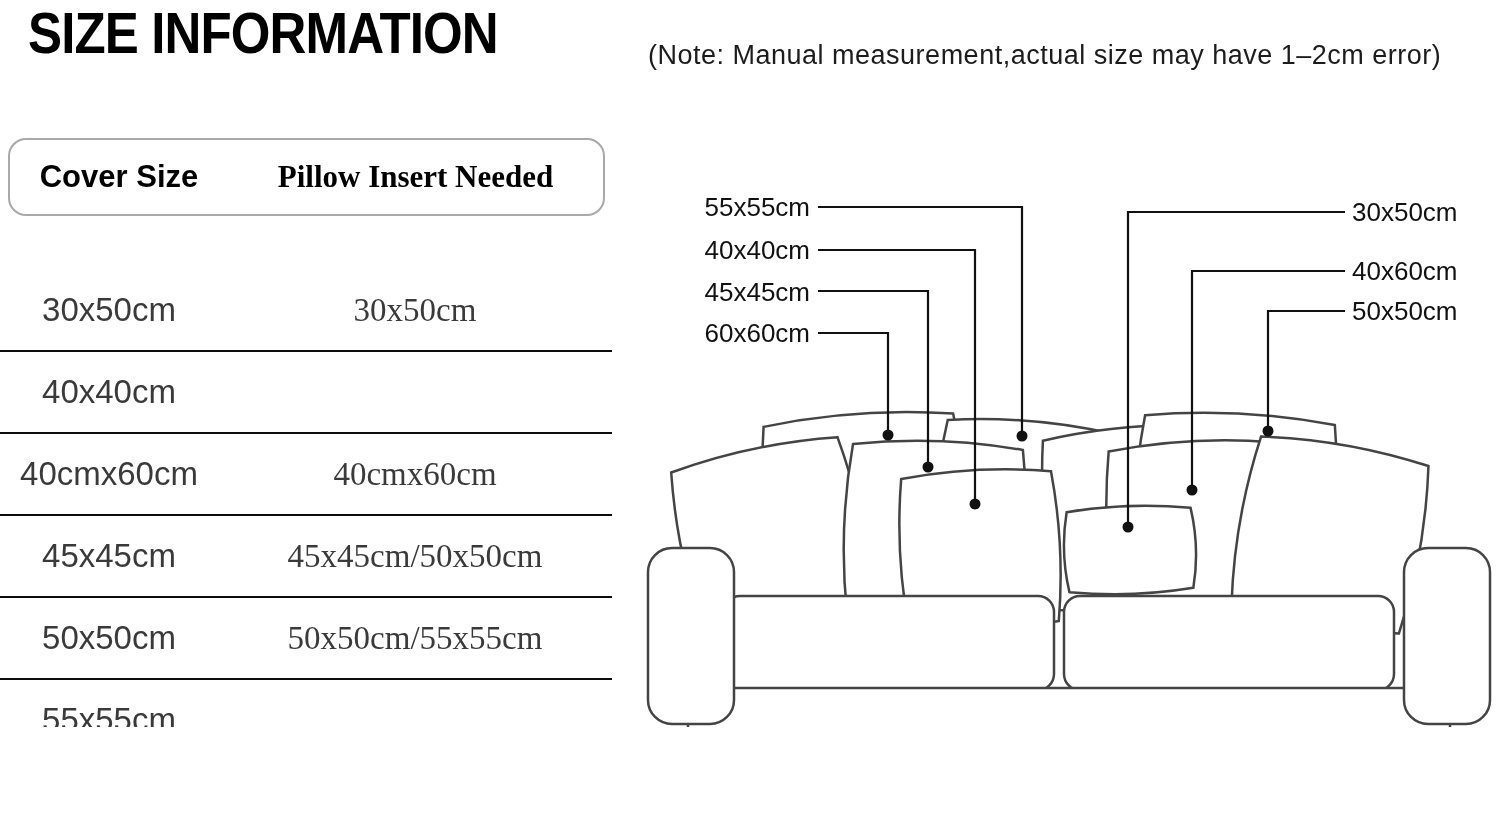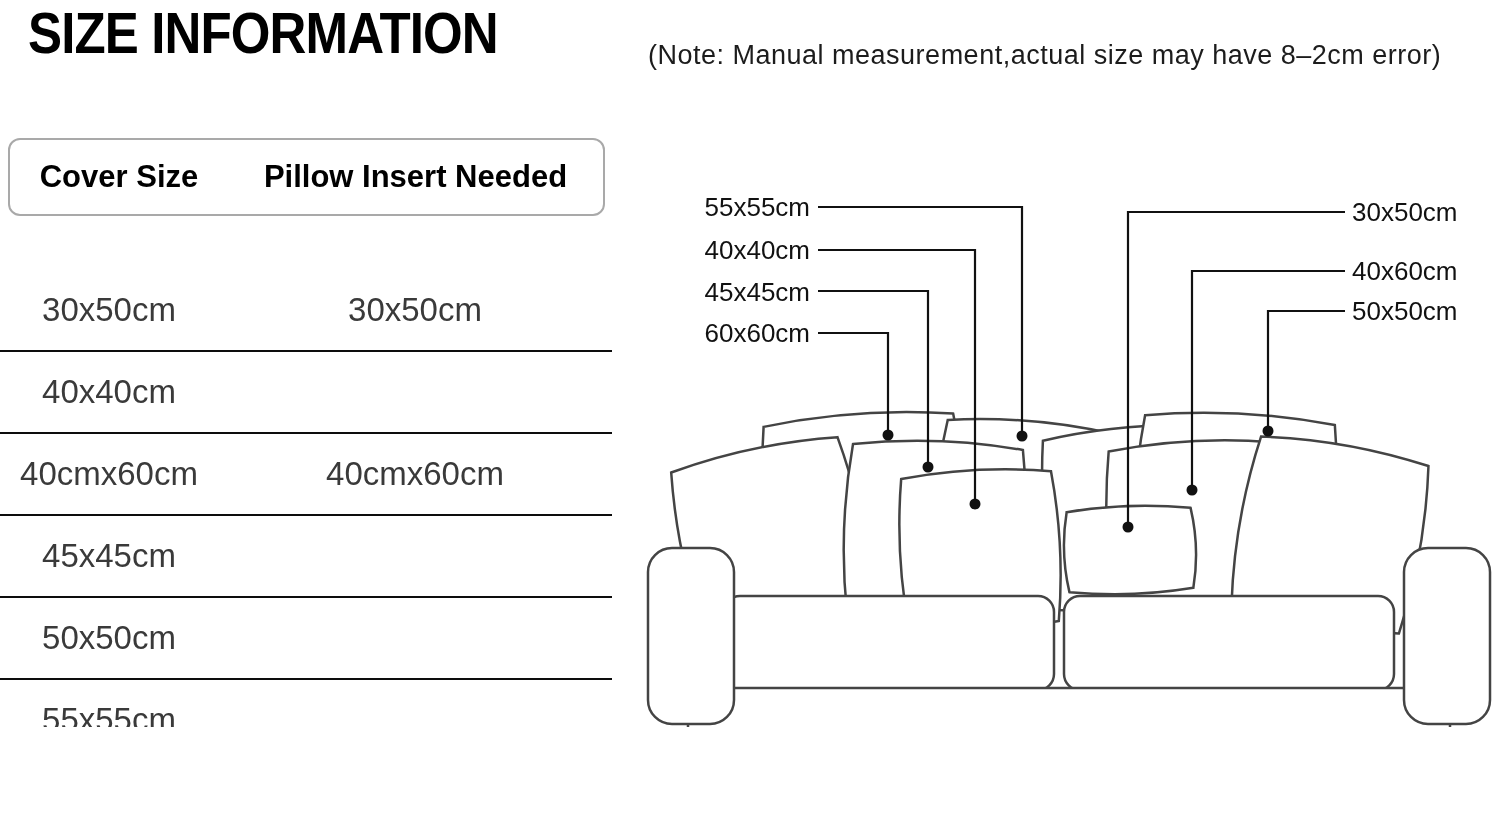--- a/index.html
+++ b/index.html
@@ -11,64 +11,66 @@
     position:absolute;left:28px;top:0px;margin:0;
     font-size:58px;font-weight:bold;letter-spacing:-1px;line-height:1.15;
     color:#000;transform:scaleX(0.88);transform-origin:left top;white-space:nowrap;
   }
   .note{
     position:absolute;left:648px;top:40px;font-size:27px;color:#1c1c1c;
     letter-spacing:0.5px;white-space:nowrap;
   }
   .table-header{
     position:absolute;left:8px;top:138px;width:597px;height:78px;
-    border:2px solid #a9a9a9;border-radius:12px;display:flex;align-items:center;
+    border:2px solid #a9a9a9;border-radius:18px;display:flex;align-items:center;
     box-sizing:border-box;background:#fff;
   }
   .table-header .th{font-size:31px;font-weight:bold;color:#000;text-align:center;}
   .col1{width:218px;flex:none;text-align:center;}
-  .col2{flex:1;text-align:center;}
+  .col2{flex:1;text-align:center;font-family:Liberation Serif, serif;}
   .rows{position:absolute;left:0;top:270px;width:612px;}
   .row{
     display:flex;align-items:center;height:80px;border-bottom:2px solid #0d0d0d;
   }
   .cell{font-size:33px;color:#3a3a3a;}
   .sofa-svg{position:absolute;left:640px;top:0;}
   .diagram-label{font-size:26px;fill:#111;font-family:"Liberation Sans",sans-serif;}
 </style>
 </head>
 <body>
 
 <div class="page">
 
   <h1 class="title">SIZE INFORMATION</h1>
-  <div class="note">(Note: Manual measurement,actual size may have 8–2cm error)</div>
+  <div class="note">(Note: Manual measurement,actual size may have 1–2cm error)</div>
 
   <div class="table-header">
     <div class="th col1">Cover Size</div>
     <div class="th col2">Pillow Insert Needed</div>
   </div>
 
   <div class="rows">
     <div class="row">
       <div class="cell col1">30x50cm</div>
       <div class="cell col2">30x50cm</div>
     </div>
     <div class="row">
       <div class="cell col1">40x40cm</div>
     </div>
     <div class="row">
       <div class="cell col1">40cmx60cm</div>
       <div class="cell col2">40cmx60cm</div>
     </div>
     <div class="row">
       <div class="cell col1">45x45cm</div>
+      <div class="cell col2">45x45cm/50x50cm</div>
     </div>
     <div class="row">
       <div class="cell col1">50x50cm</div>
+      <div class="cell col2">50x50cm/55x55cm</div>
     </div>
     <div class="row">
       <div class="cell col1">55x55cm</div>
     </div>
     <div class="row">
       <div class="cell col1">60x60cm</div>
     </div>
   </div>
 
   <svg class="sofa-svg" width="860" height="837" viewBox="0 0 860 837">

